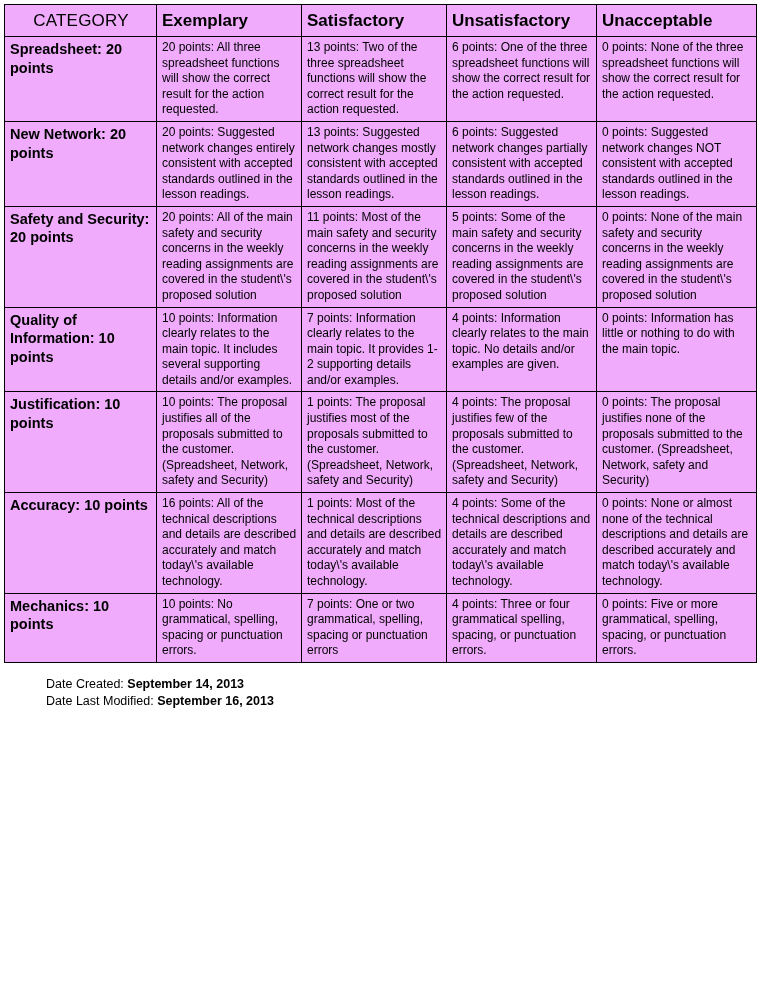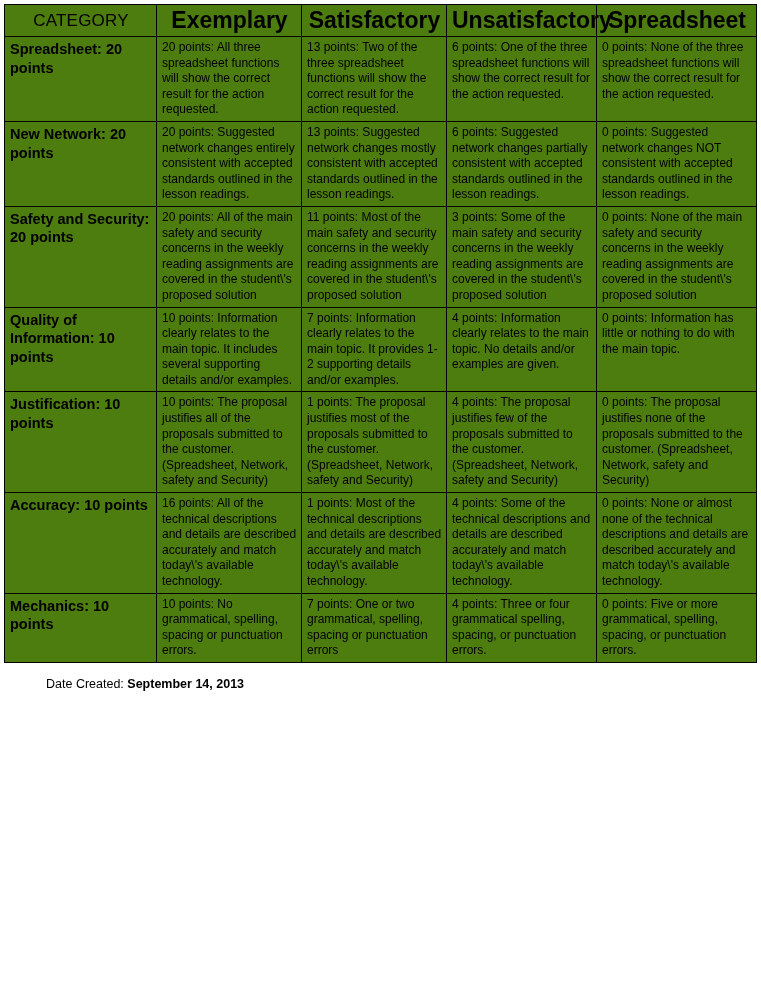--- a/index.html
+++ b/index.html
@@ -24,21 +24,21 @@
   table.rubric {
     border-collapse: collapse;
     table-layout: fixed;
     width: 752px;
     background: #ffffff;
   }
   table.rubric td {
     border: 1px solid #000000;
     vertical-align: top;
     padding: 3px 4px 3px 5px;
-    background: #4d7c0f;
+    background: #f0abfc;
   }
   
   col.c-category { width: 152px; }
   col.c-rating   { width: 145px; }
   col.c-rating-w { width: 150px; }
   col.c-rating-l { width: 160px; }
 
   
   tr.head-row td {
     height: 27px;
@@ -46,23 +46,23 @@
     padding-bottom: 2px;
     vertical-align: middle;
   }
   td.head-category {
     text-align: center;
     font-size: 17px;
     font-weight: normal;
     letter-spacing: 0.2px;
   }
   td.head-rating {
-    font-size: 23px;
+    font-size: 17px;
     font-weight: bold;
-    text-align: center;
+    text-align: left;
   }
 
   
   td.cat-cell {
     font-size: 14.5px;
     font-weight: bold;
     line-height: 1.28;
     padding-top: 5px;
     padding-left: 6px;
     margin-left: 12px;
@@ -97,41 +97,41 @@
       <col class="c-rating">
       <col class="c-rating-w">
       <col class="c-rating-l">
     </colgroup>
     <tbody id="rubric-body">
         <tr class="head-row">
           <td class="head-category">CATEGORY</td>
           <td class="head-rating">Exemplary</td>
           <td class="head-rating">Satisfactory</td>
           <td class="head-rating">Unsatisfactory</td>
-          <td class="head-rating">Spreadsheet</td>
+          <td class="head-rating">Unacceptable</td>
         </tr>
         <tr>
           <td class="cat-cell">Spreadsheet: 20 points</td>
           <td class="desc-cell">20 points: All three spreadsheet functions will show the correct result for the action requested.</td>
           <td class="desc-cell">13 points: Two of the three spreadsheet functions will show the correct result for the action requested.</td>
           <td class="desc-cell">6 points: One of the three spreadsheet functions will show the correct result for the action requested.</td>
           <td class="desc-cell">0 points: None of the three spreadsheet functions will show the correct result for the action requested.</td>
         </tr>
         <tr>
           <td class="cat-cell">New Network: 20 points</td>
           <td class="desc-cell">20 points: Suggested network changes entirely consistent with accepted standards outlined in the lesson readings.</td>
           <td class="desc-cell">13 points: Suggested network changes mostly consistent with accepted standards outlined in the lesson readings.</td>
           <td class="desc-cell">6 points: Suggested network changes partially consistent with accepted standards outlined in the lesson readings.</td>
           <td class="desc-cell">0 points: Suggested network changes NOT consistent with accepted standards outlined in the lesson readings.</td>
         </tr>
         <tr>
           <td class="cat-cell">Safety and Security: 20 points</td>
           <td class="desc-cell">20 points: All of the main safety and security concerns in the weekly reading assignments are covered in the student\'s proposed solution</td>
           <td class="desc-cell">11 points: Most of the main safety and security concerns in the weekly reading assignments are covered in the student\'s proposed solution</td>
-          <td class="desc-cell">3 points: Some of the main safety and security concerns in the weekly reading assignments are covered in the student\'s proposed solution</td>
+          <td class="desc-cell">5 points: Some of the main safety and security concerns in the weekly reading assignments are covered in the student\'s proposed solution</td>
           <td class="desc-cell">0 points: None of the main safety and security concerns in the weekly reading assignments are covered in the student\'s proposed solution</td>
         </tr>
         <tr>
           <td class="cat-cell">Quality of Information: 10 points</td>
           <td class="desc-cell">10 points: Information clearly relates to the main topic. It includes several supporting details and/or examples.</td>
           <td class="desc-cell">7 points: Information clearly relates to the main topic. It provides 1-2 supporting details and/or examples.</td>
           <td class="desc-cell">4 points: Information clearly relates to the main topic. No details and/or examples are given.</td>
           <td class="desc-cell">0 points: Information has little or nothing to do with the main topic.</td>
         </tr>
         <tr>
@@ -156,15 +156,19 @@
           <td class="desc-cell">0 points: Five or more grammatical, spelling, spacing, or punctuation errors.</td>
         </tr>
       </tbody>
   </table>
 
   <div class="footer">
     <div class="f-line">
       <span class="f-label">Date Created:</span>
       <span class="f-value">September 14, 2013</span>
     </div>
+    <div class="f-line">
+      <span class="f-label">Date Last Modified:</span>
+      <span class="f-value">September 16, 2013</span>
+    </div>
   </div>
 
 </div>
 
 </body></html>

